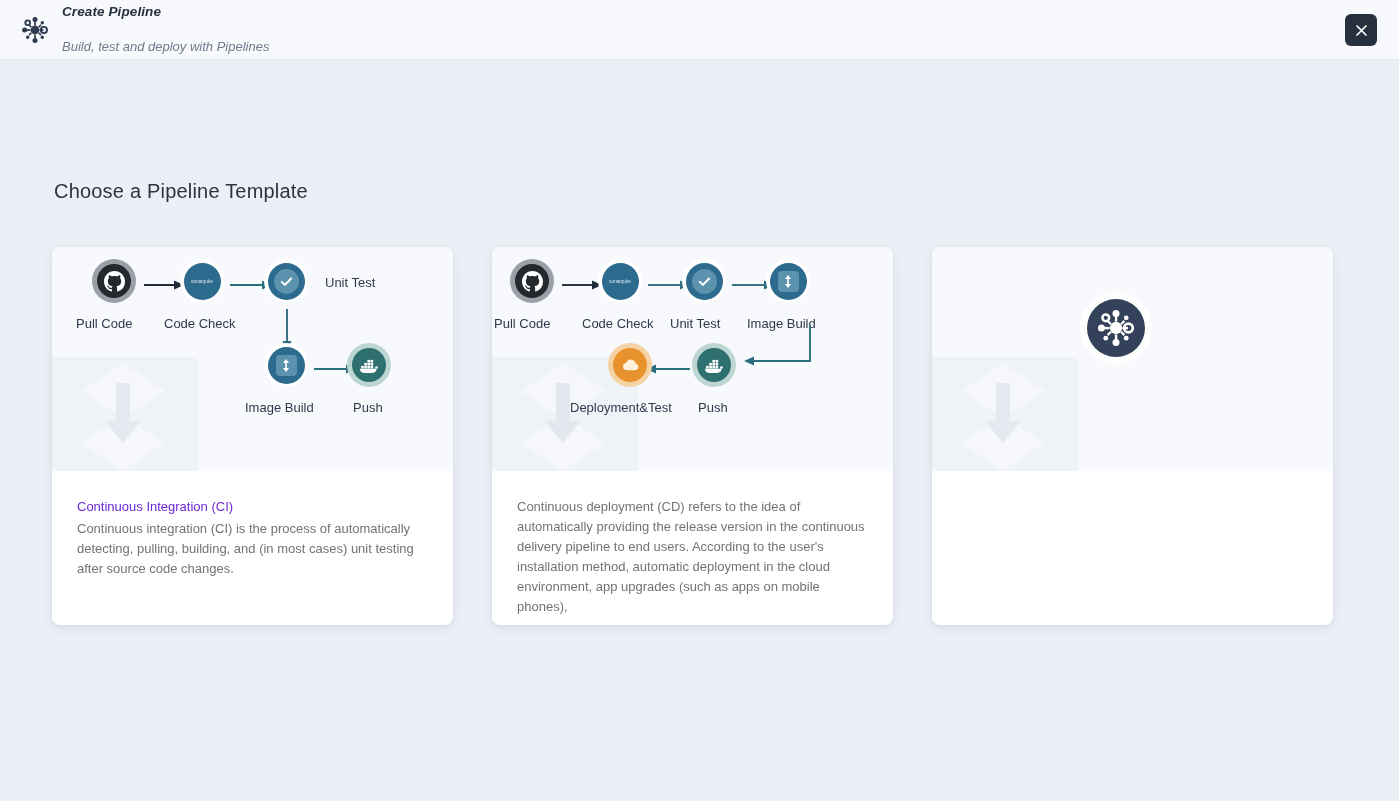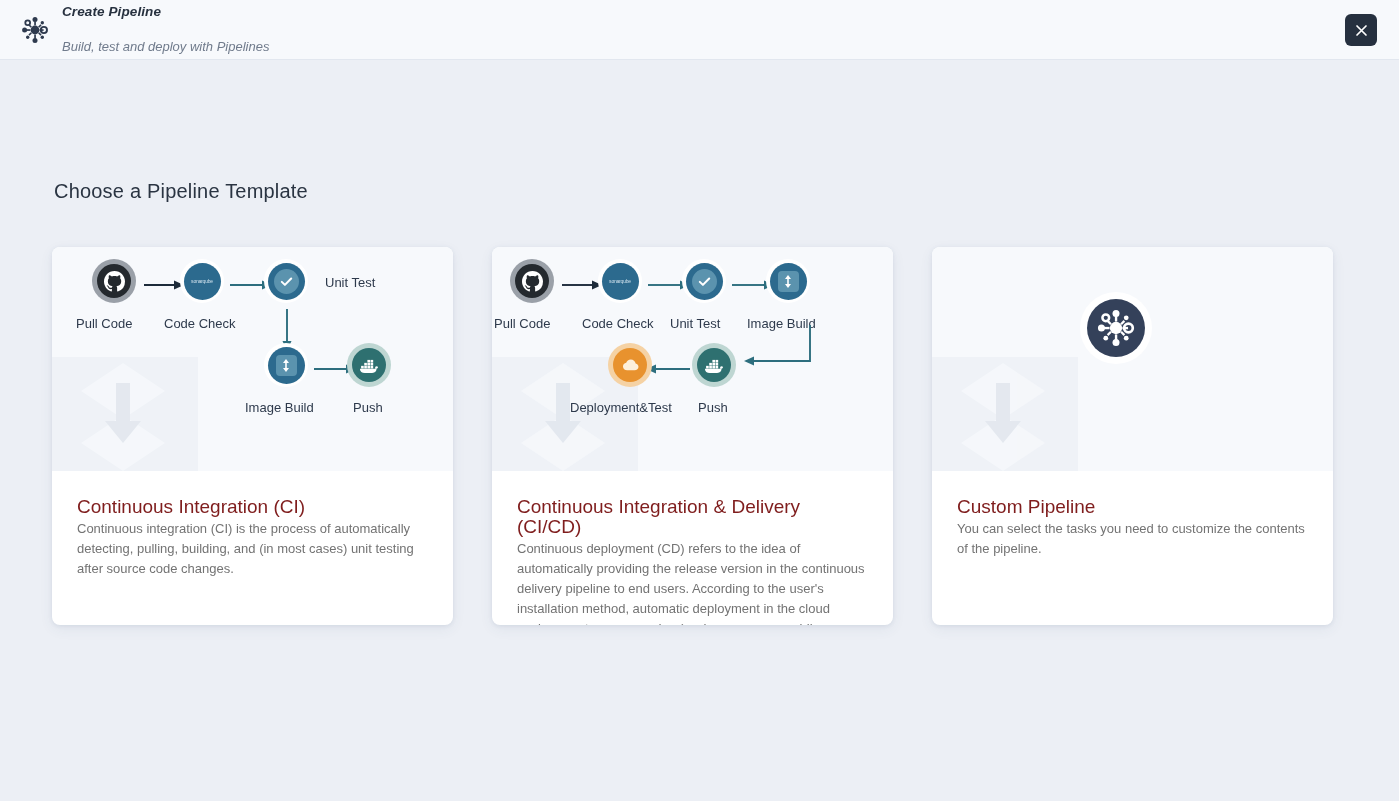--- a/index.html
+++ b/index.html
@@ -83,22 +83,22 @@
   
   .watermark {
     position: absolute;
     left: 0; bottom: 0;
     width: 146px; height: 114px;
     background: #eff2f7;
     overflow: hidden;
   }
   .card-body { padding: 26px 25px 0 25px; height: 154px; overflow: hidden; }
   .card-heading {
-    font-size: 19px;
-    color: #7f1d1d;
+    font-size: 13px;
+    color: #6d28d9;
     line-height: 20px;
     margin-bottom: 2px;
   }
   .card-desc {
     font-size: 13px;
     color: #737373;
     line-height: 20px;
   }
 
   
@@ -409,21 +409,20 @@
               <svg width="19" height="16" viewBox="0 0 20 16">
                 <path d="M6.5 13.6 c-2.6 0 -4.4 -1.7 -4.4 -4 0 -2 1.4 -3.6 3.4 -3.9 .6 -2.2 2.5 -3.6 4.8 -3.6 2.6 0 4.7 1.8 5.1 4.3 1.9 .4 3 1.8 3 3.5 0 2.1 -1.7 3.7 -4.2 3.7 z" fill="#fdf0dc"></path>
               </svg>
             </div>
           </div>
           <div class="node-label" style="left:-38px; top:57px;">Deployment&amp;Test</div>
         </div>
       </div>
 
       <div class="card-body">
-        <div class="card-heading">Continuous Integration &amp; Delivery (CI/CD)</div>
         <div class="card-desc">Continuous deployment (CD) refers to the idea of automatically providing the release version in the continuous delivery pipeline to end users. According to the user's installation method, automatic deployment in the cloud environment, app upgrades (such as apps on mobile phones),</div>
       </div>
     </div>
 
     <div class="card">
       <div class="card-diagram">
         <div class="watermark">
           <svg width="146" height="114" viewBox="0 0 146 114">
             <g opacity="0.75">
               <path d="M71 6 L113 34 L71 62 L29 34 Z" fill="#f7f9fc"></path>
@@ -453,20 +452,16 @@
                 <rect x="9.4" y="9.4" width="1.6" height="3.4" transform="rotate(-45 10.2 11.1)"></rect>
                 <rect x="19" y="9.4" width="1.6" height="3.4" transform="rotate(45 19.8 11.1)"></rect>
                 <rect x="9.4" y="17.2" width="1.6" height="3.4" transform="rotate(45 10.2 18.9)"></rect>
                 <rect x="19" y="17.2" width="1.6" height="3.4" transform="rotate(-45 19.8 18.9)"></rect>
               </g>
             </svg>
           </div>
         </div>
       </div>
 
-      <div class="card-body">
-        <div class="card-heading">Custom Pipeline</div>
-        <div class="card-desc">You can select the tasks you need to customize the contents of the pipeline.</div>
-      </div>
     </div>
 
   </div>
 </div>
 
 </body></html>

